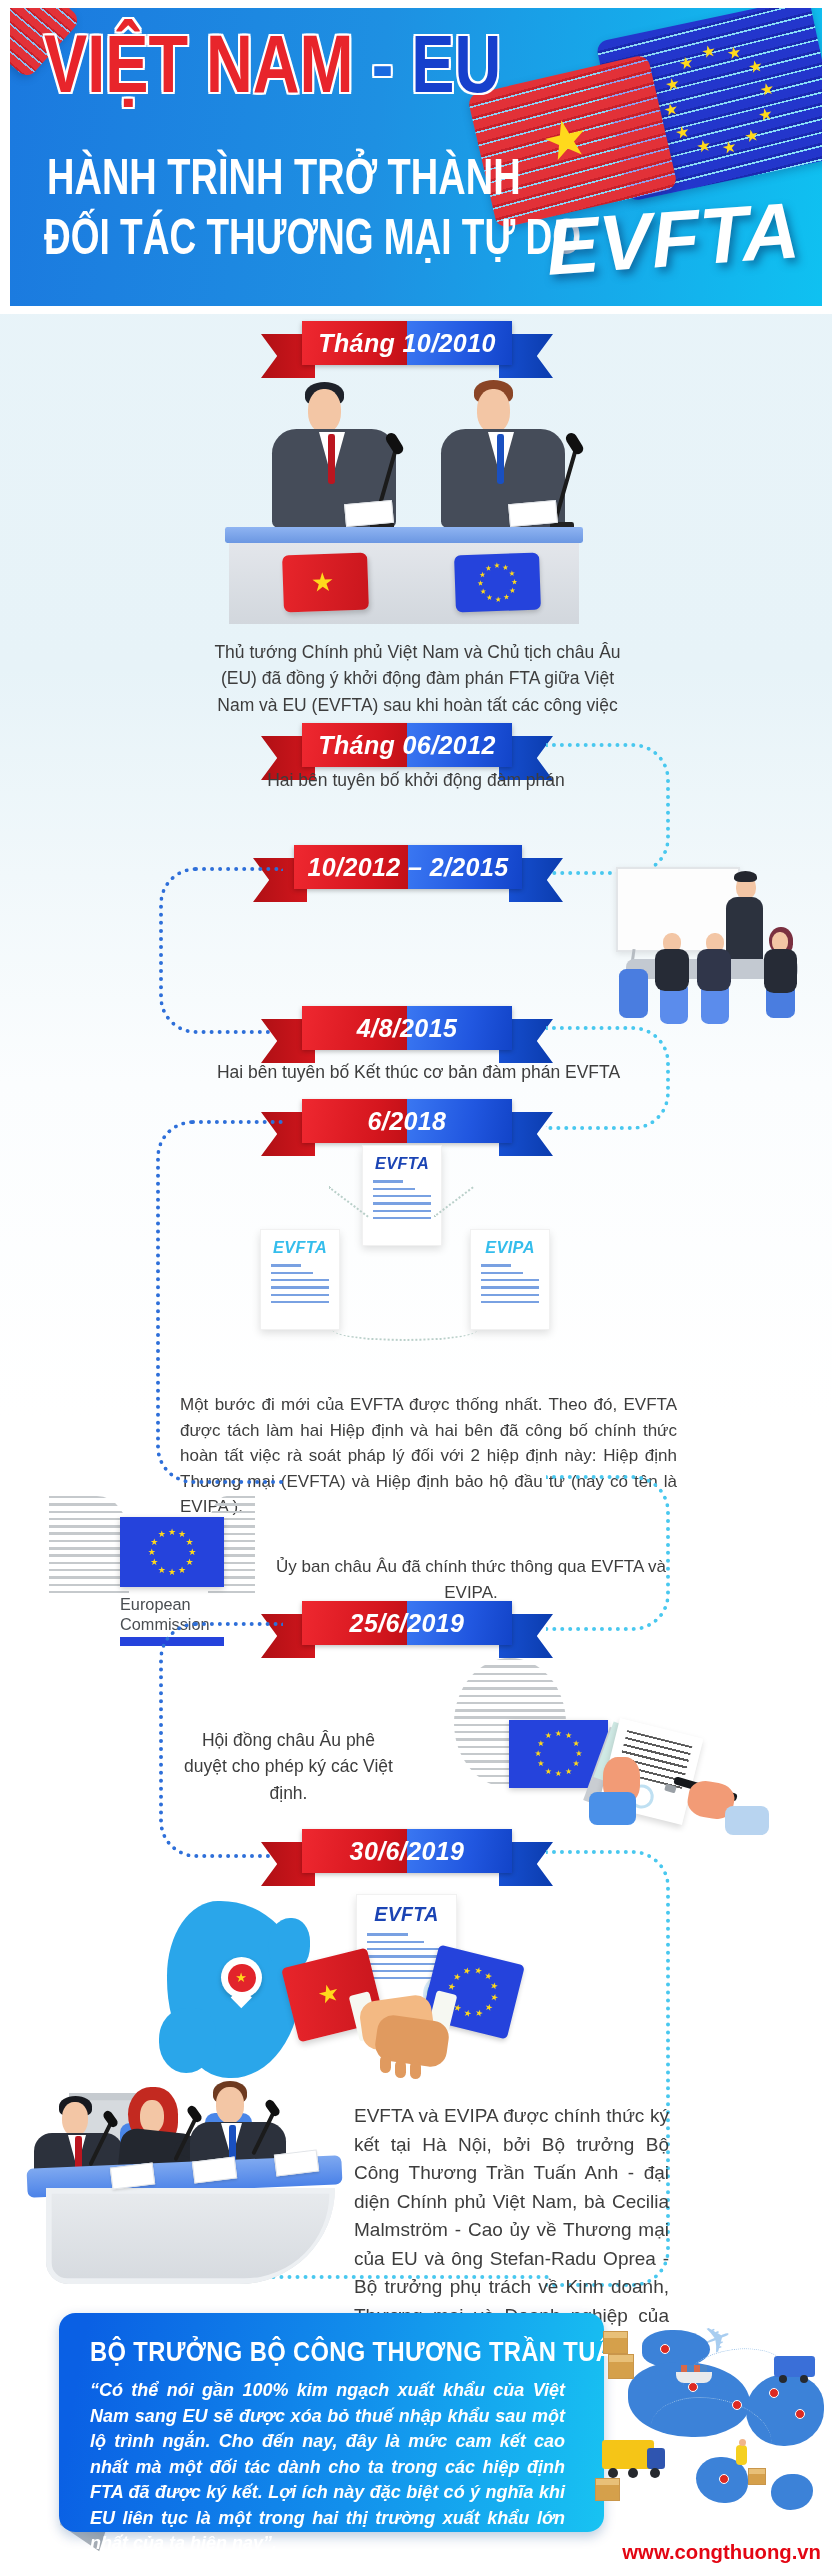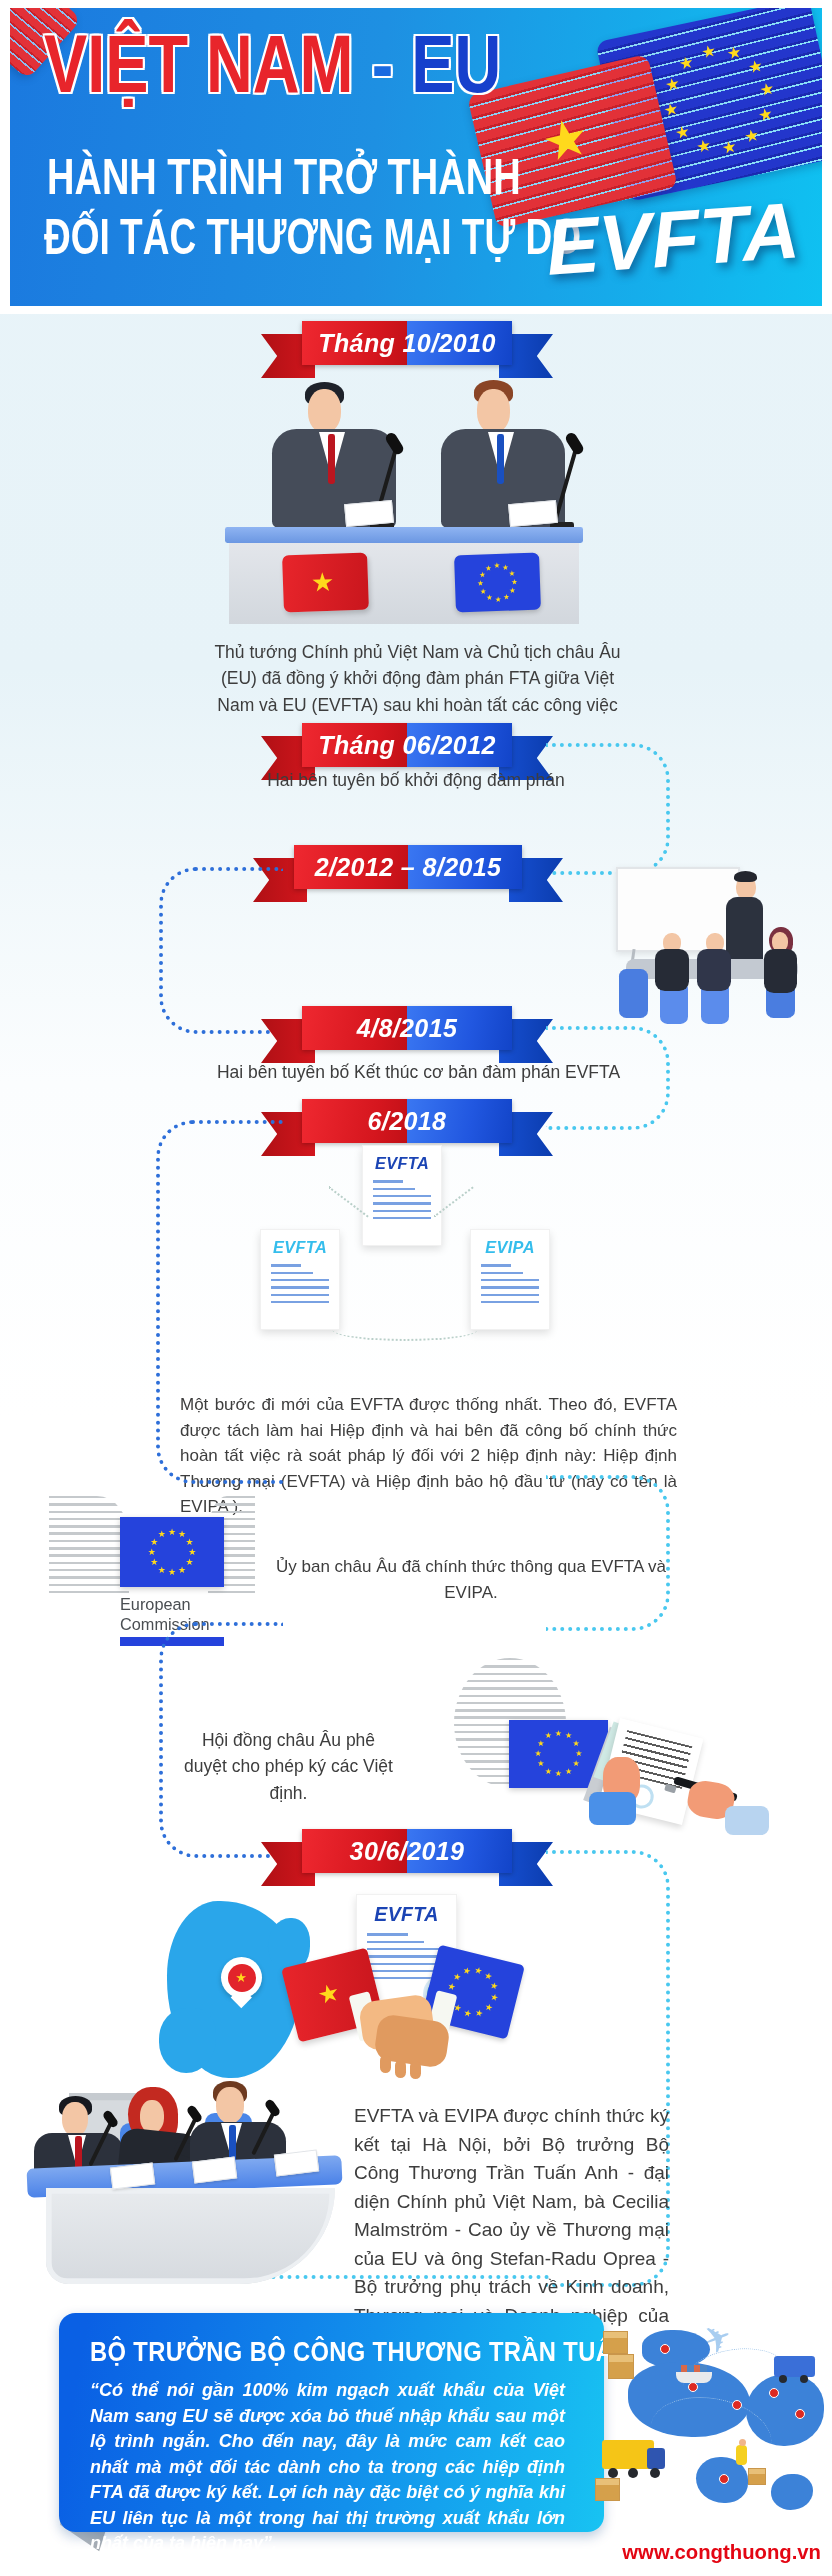--- a/index.html
+++ b/index.html
@@ -188,21 +188,21 @@
   <div class="para center" style="left:213px;top:767px;width:406px">Hai bên tuyên bố khởi động đàm phán</div>
 
   <div class="conn conn-r cyan" style="left:546px;top:743px;width:120px;height:124px"></div>
 
   <div class="ribbon" style="left:294px;top:845px;width:228px">
     <div class="tail tail-l"></div>
     <div class="tail tail-r"></div>
     <div class="band">
       <span class="half-red"></span>
       <span class="half-blue"></span>
-      <span class="rlabel">2/2012 – 8/2015</span>
+      <span class="rlabel">10/2012 – 2/2015</span>
     </div>
   </div>
 
 
   <div>
     <div class="abs" style="left:616px;top:867px;width:120px;height:81px;background:#fdfdfd;border:2.4px solid #e2e5e8;box-shadow:0 2.4px 6.5px rgba(0,0,0,.1)"></div>
     <div class="abs" style="left:630px;top:949px;width:3.3px;height:37px;background:#b6bcc2;transform:rotate(8deg)"></div>
     <div class="abs" style="left:722px;top:949px;width:3.3px;height:37px;background:#b6bcc2;transform:rotate(-8deg)"></div>
     <div class="head" style="left:736px;top:876px;width:19.5px;height:23px"></div>
     <div class="abs" style="left:734px;top:871px;width:23px;height:11.4px;background:#23262e;border-radius:50% 50% 30% 30%"></div>
@@ -311,20 +311,29 @@
       <div>European</div>
       <div>Commission</div>
     </div>
     <div class="abs" style="left:120px;top:1637px;width:104px;height:9px;background:#2543dc"></div>
   </div>
 
   <div class="para center" style="left:268px;top:1554px;width:406px;font-size:17px">Ủy ban châu Âu đã chính thức thông qua EVFTA và EVIPA.</div>
 
   <div class="conn conn-r cyan" style="left:546px;top:1475px;width:120px;height:148px"></div>
 
+  <div class="ribbon" style="left:302px;top:1601px;width:210px">
+    <div class="tail tail-l"></div>
+    <div class="tail tail-r"></div>
+    <div class="band">
+      <span class="half-red"></span>
+      <span class="half-blue"></span>
+      <span class="rlabel">25/6/2019</span>
+    </div>
+  </div>
 
   <div>
     <div class="abs gl" style="left:454px;top:1658px;width:112px;height:130px;border-radius:50%"></div>
     <div class="abs ring-flag" style="left:509px;top:1720px;width:99px;height:68px">
       <u class="sr" style="--r:20.3px;--fs:8.1px">
           <i style="--a: 0deg;"></i>
           <i style="--a: 30deg;"></i>
           <i style="--a: 60deg;"></i>
           <i style="--a: 90deg;"></i>
           <i style="--a: 120deg;"></i>

